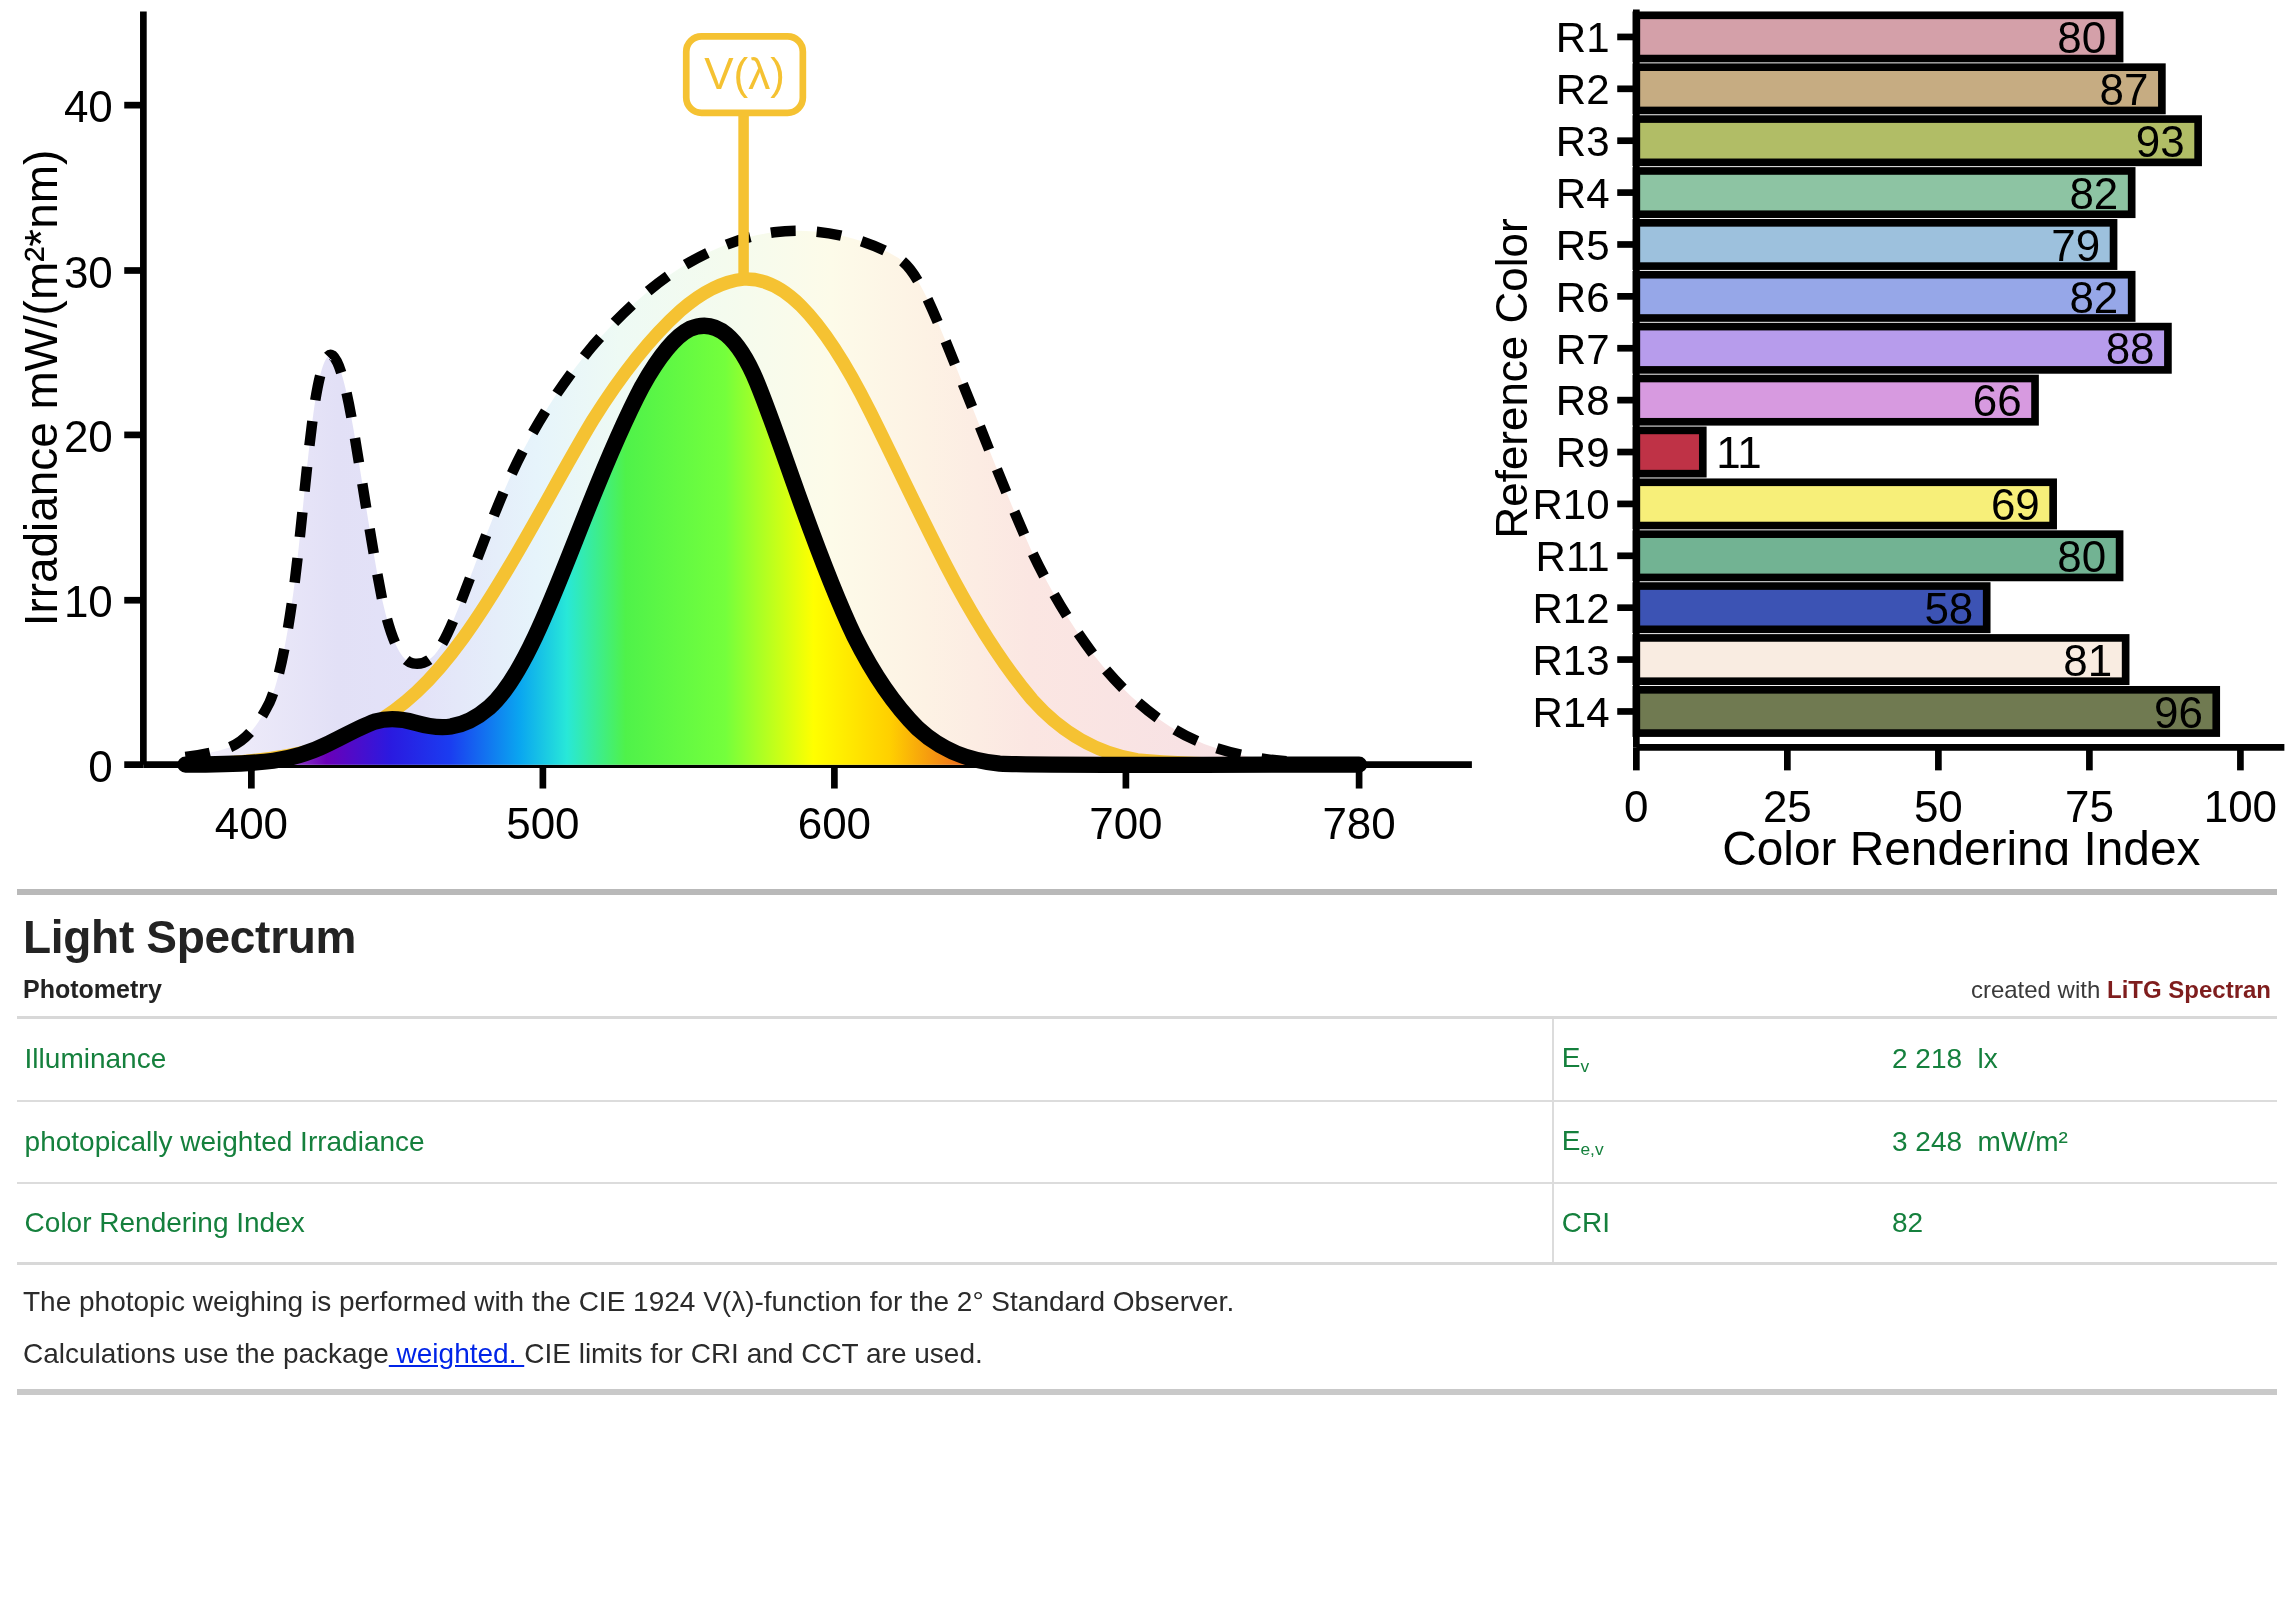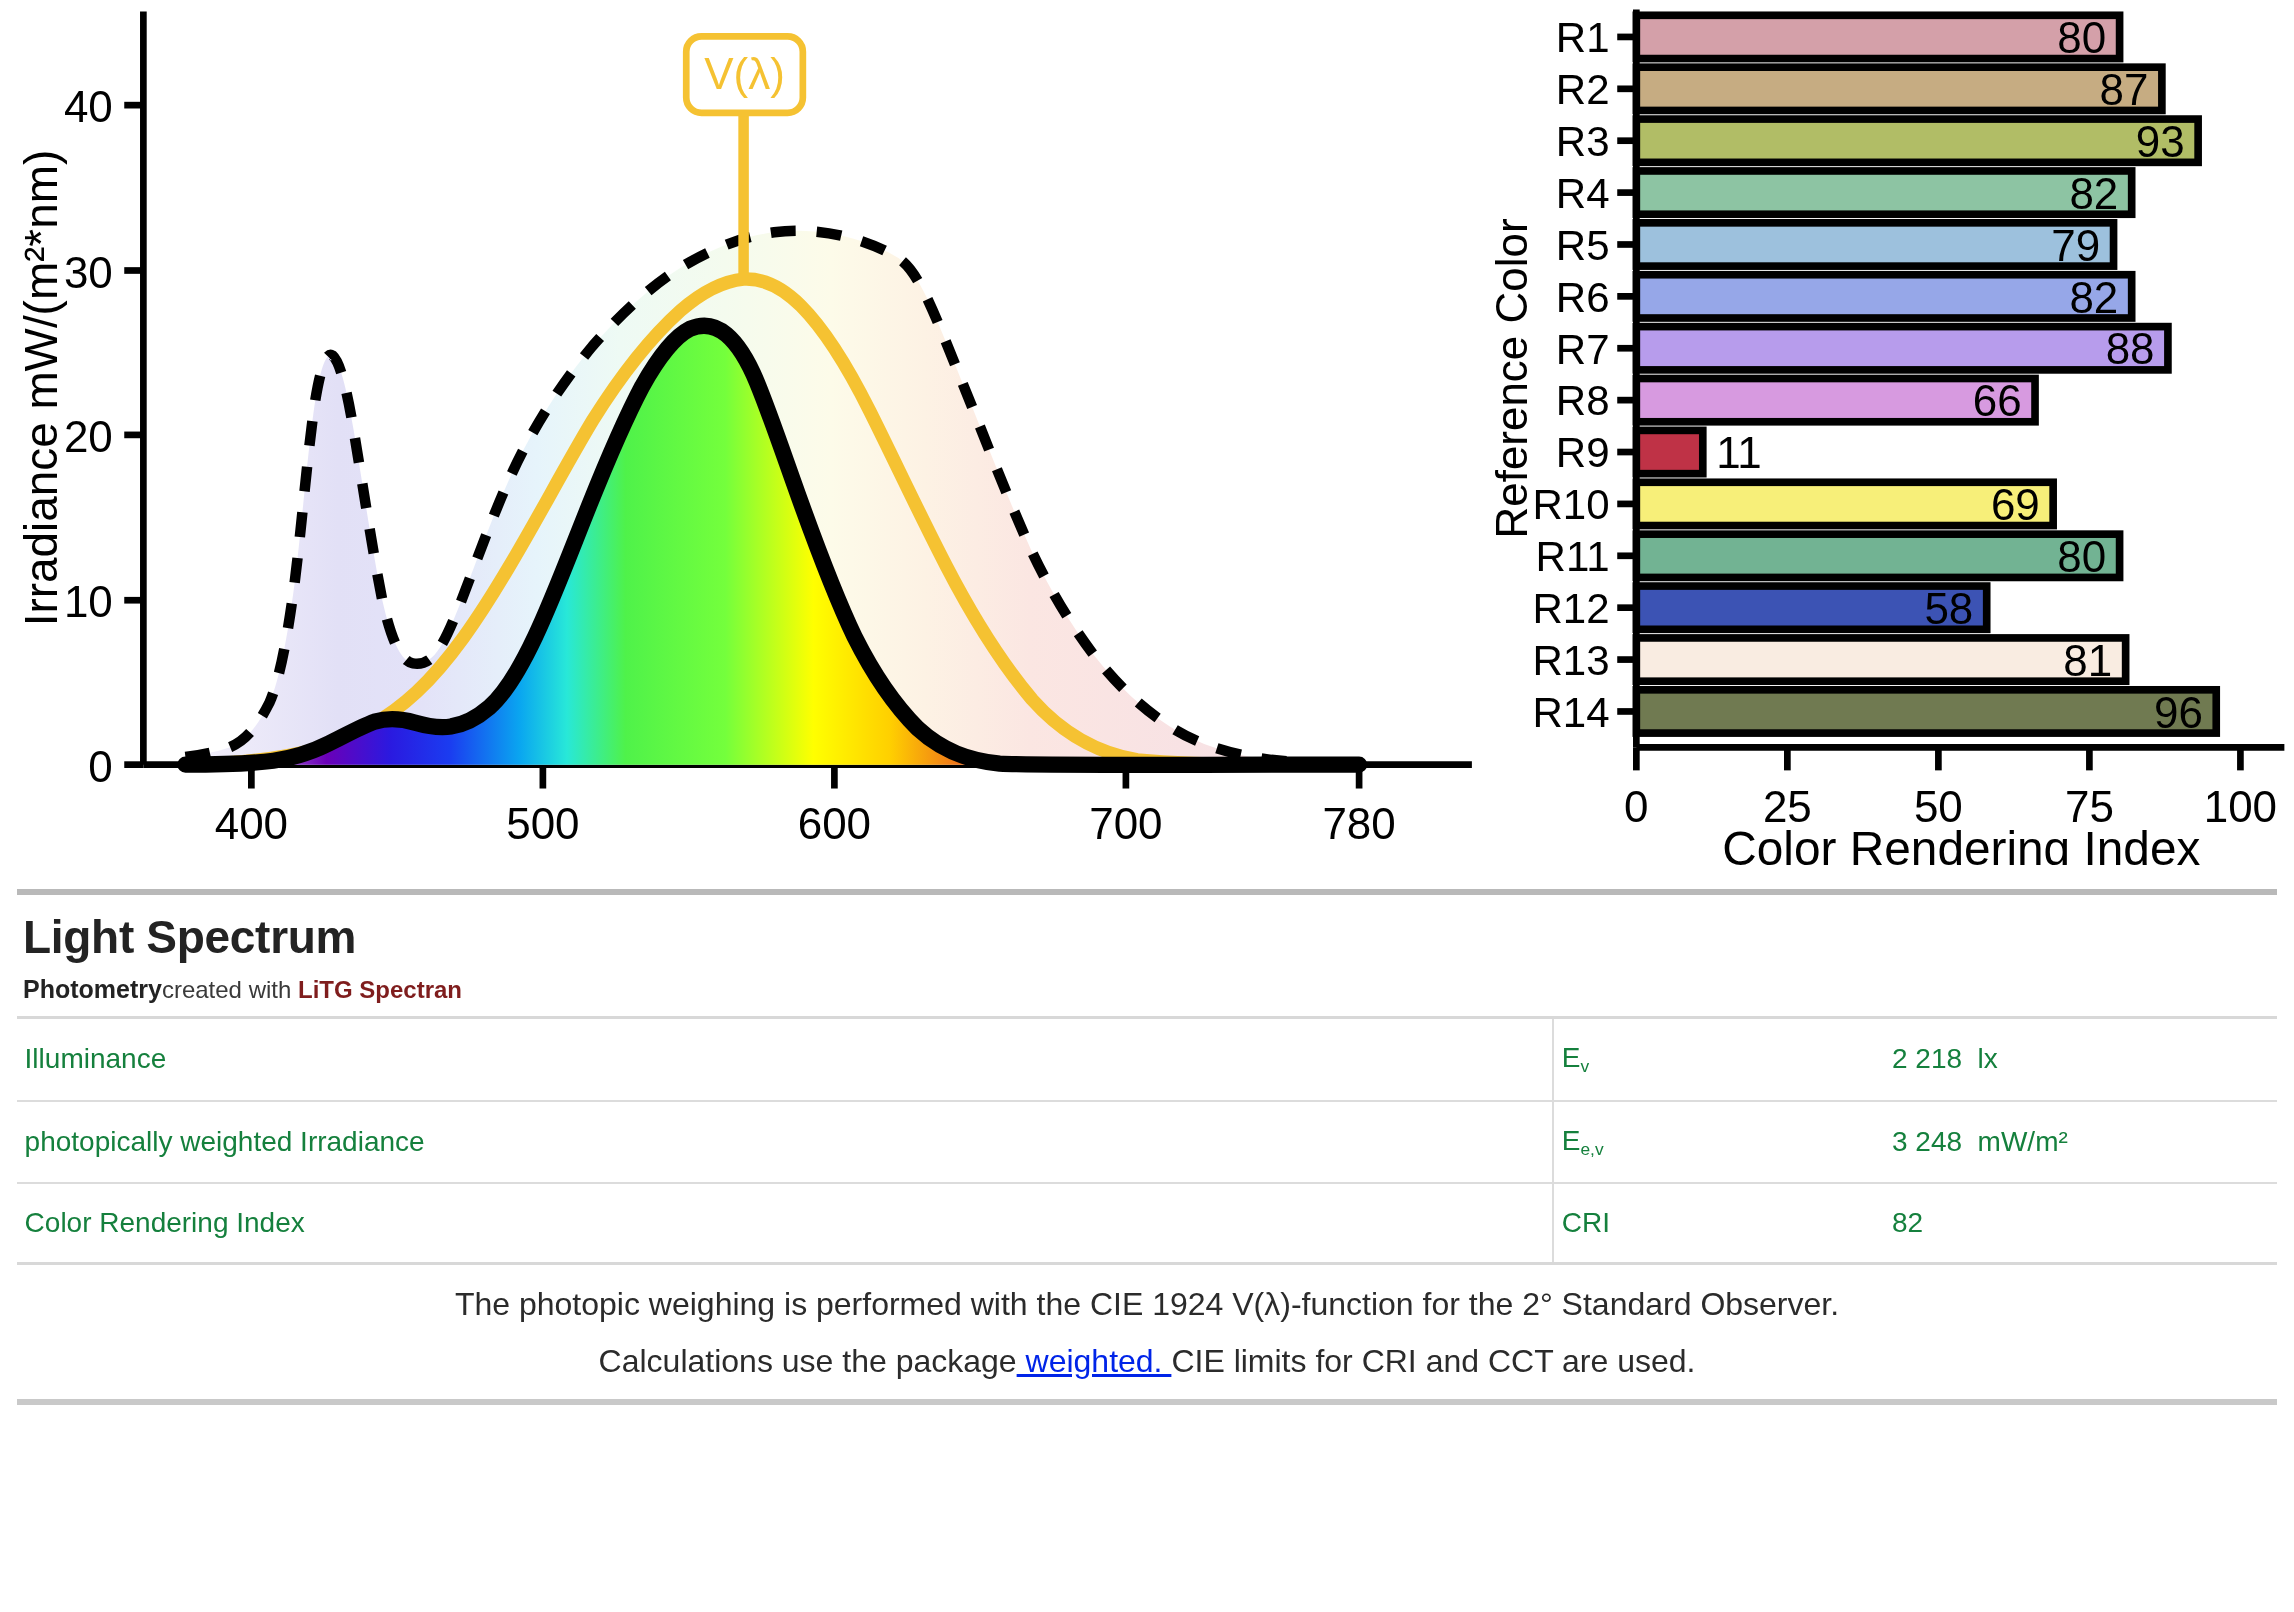--- a/index.html
+++ b/index.html
@@ -13,37 +13,37 @@
   svg{display:block;}
 
   
   .report{position:absolute;left:0;top:889px;width:2294px;}
   .rule-top{height:5.7px;background:#b9b9b9;margin:0 17px;}
   .rule-thin{height:2.9px;background:#d8d8d8;margin:0 17px;}
   .rule-bottom{height:5.7px;background:#c9c9c9;margin:0 17px;}
 
   .title-block{padding:15.3px 23px 3.8px 23px;}
   .card-title{font-size:46px;font-weight:bold;color:#232323;letter-spacing:-0.3px;}
-  .subhead-row{display:flex;align-items:flex-end;
+  .subhead-row{display:flex;align-items:flex-end;justify-content:space-between;
                padding:7.6px 23px 11.5px 23px;}
   .subhead{font-size:25px;font-weight:bold;color:#232323;}
   .credit{font-size:24px;color:#3a3a3a;}
   .credit b{color:#7f1d1d;}
 
   table.photometry{width:calc(100% - 34px);margin:0 17px;border-collapse:collapse;table-layout:fixed;}
   table.photometry td{padding:23px 7.6px;font-size:28px;color:#15803d;
                       border-top:2.9px solid #dcdcdc;vertical-align:middle;}
   table.photometry tr:first-child td{border-top:none;}
   td.c-name{width:1520px;padding-left:7.6px;}
   td.c-sym{width:315px;border-left:2.9px solid #dcdcdc;padding-left:21px;}
   td.c-val{width:auto;text-align:left;padding-left:115px;white-space:pre;}
   sub{font-size:.62em;vertical-align:-.28em;}
 
   .notes{padding:11.5px 23px 9.6px 23px;}
-  .note-line{font-size:32px;color:#2b2b2b;padding:9.6px 0;text-align:center;}
+  .note-line{font-size:28px;color:#2b2b2b;padding:9.6px 0;}
   a.pkg{color:#0024e8;text-decoration:underline;}
 </style>
 </head>
 <body>
 
 <div class="page">
 
   <div class="charts">
 
     <div class="spectrum-panel">

